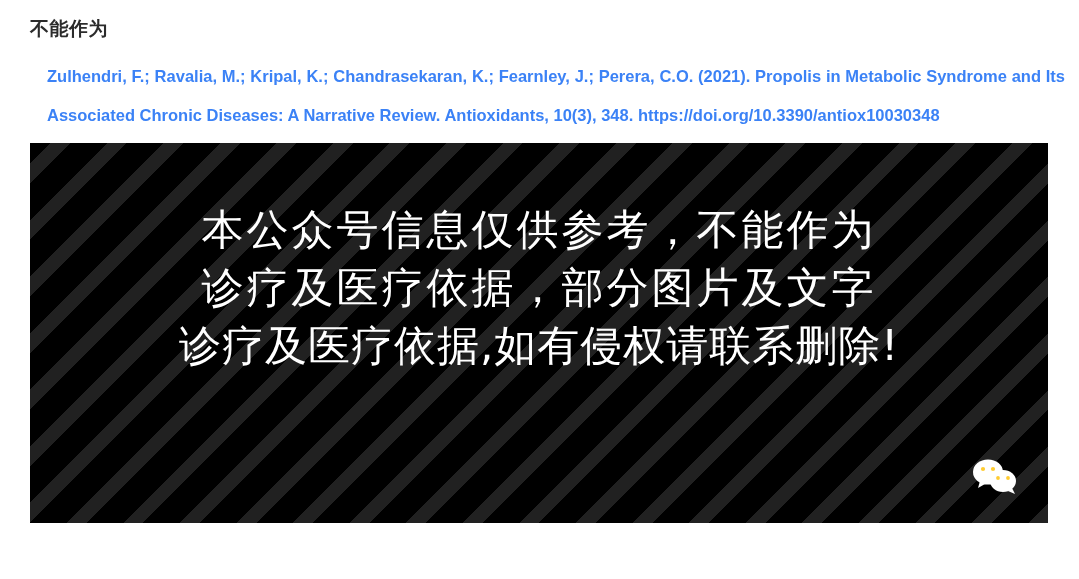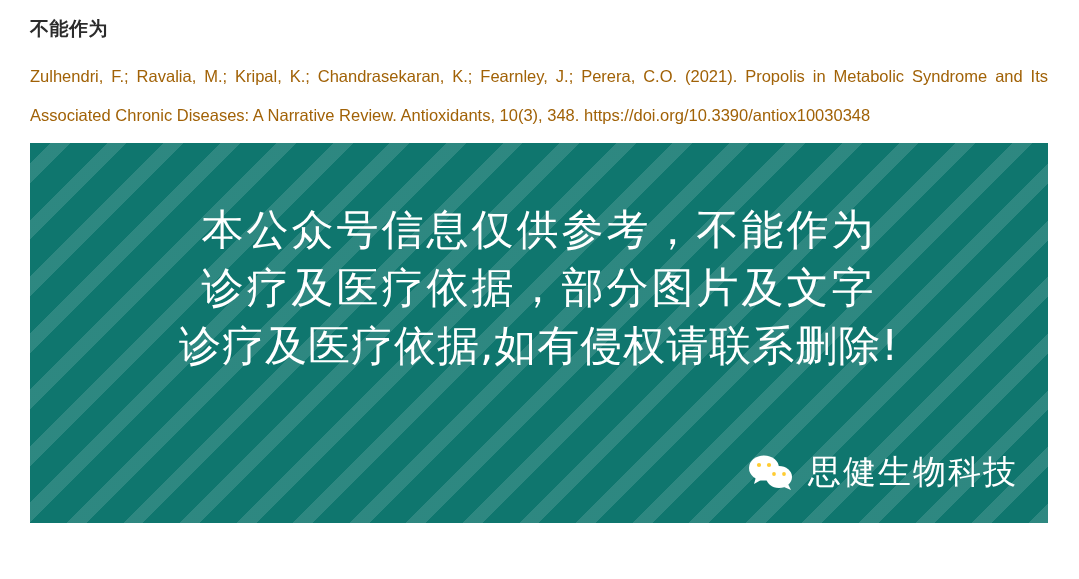--- a/index.html
+++ b/index.html
@@ -25,35 +25,36 @@
     font-size: 19px;
     font-weight: bold;
     color: #2b2b2b;
     line-height: 1.4;
     margin: 16px 0 14px 0;
     letter-spacing: 0.5px;
   }
   .reference-text {
     font-size: 16.5px;
     line-height: 39px;
-    color: #a16207;
+    color: #3b82f6;
     text-align: justify;
     text-justify: inter-word;
-    margin: 0 0 8px 0;
+    margin: 0 0 8px 17px;
     width: 1018px;
+    font-weight: bold;
   }
   .reference-text .doi {
     white-space: nowrap;
   }
   .banner {
     position: relative;
     width: 1018px;
     height: 380px;
     margin-top: 6px;
-    background-color: #0f766e;
+    background-color: #000000;
     overflow: hidden;
   }
   .banner-stripes {
     position: absolute;
     inset: 0;
     background-image: repeating-linear-gradient(
       -45deg,
       rgba(255,255,255,0.13) 0px,
       rgba(255,255,255,0.13) 14px,
       rgba(255,255,255,0.0) 14px,
@@ -130,17 +131,16 @@
           <ellipse cx="16" cy="15" rx="15" ry="12.6" fill="#ffffff"></ellipse>
           <polygon points="8,24 6,31 13,27" fill="#ffffff"></polygon>
           <ellipse cx="31" cy="24" rx="13" ry="11" fill="#ffffff"></ellipse>
           <polygon points="40,31 43,37 36,34" fill="#ffffff"></polygon>
           <circle cx="11" cy="12" r="2.1" fill="#ffcc32"></circle>
           <circle cx="21" cy="12" r="2.1" fill="#ffcc32"></circle>
           <circle cx="26" cy="21" r="1.9" fill="#ffcc32"></circle>
           <circle cx="36" cy="21" r="1.9" fill="#ffcc32"></circle>
         </svg>
       </span>
-      <span class="brand-name">思健生物科技</span>
     </div>
   </div>
 
 </div>
 
 </body></html>

